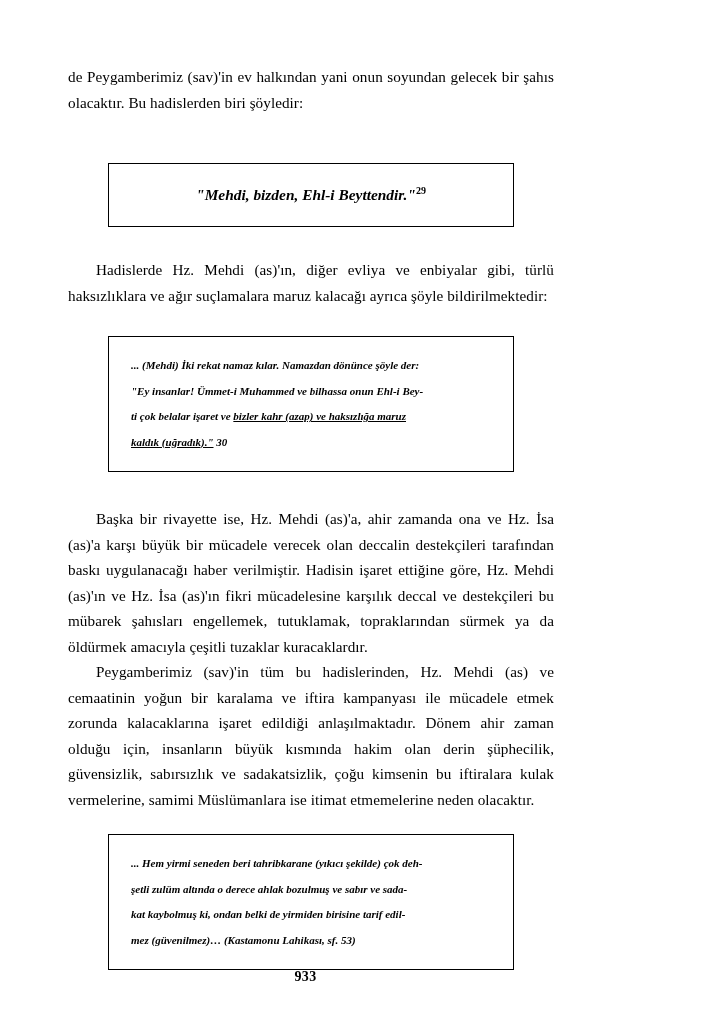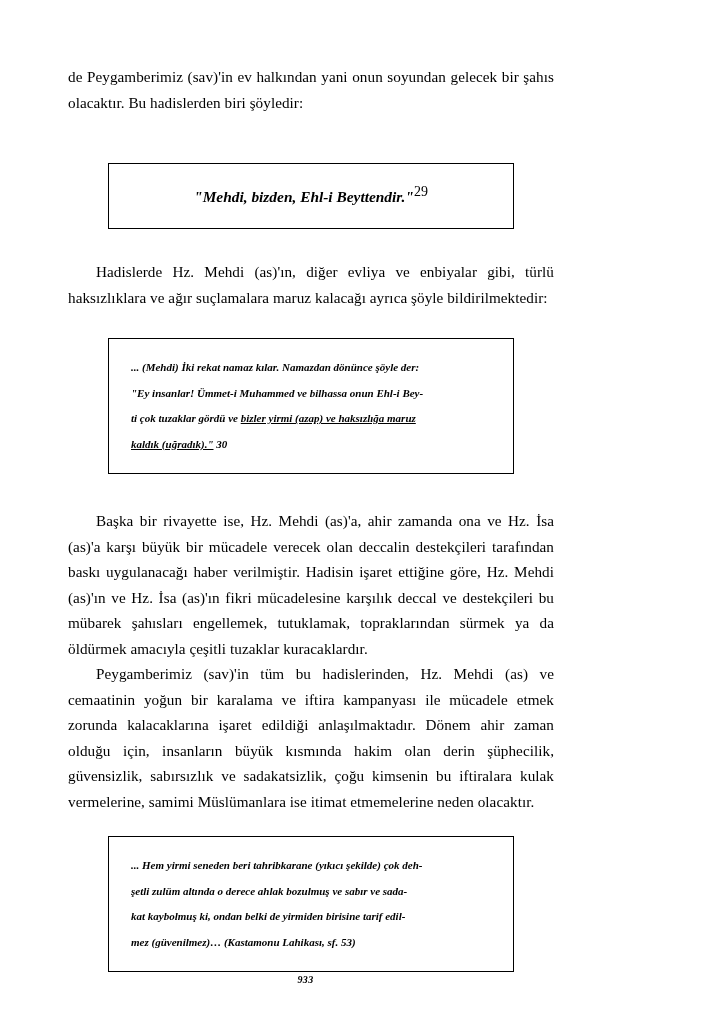--- a/index.html
+++ b/index.html
@@ -45,23 +45,23 @@
     padding: 20px 22px;
   }
   .quote-center-text {
     font-family: "Liberation Serif", serif;
     font-weight: bold;
     font-style: italic;
     font-size: 15.4px;
     line-height: 22px;
   }
   .sup {
-    font-size: 14px;
+    font-size: 10px;
     vertical-align: super;
-    font-weight: normal;
+    font-weight: bold;
     font-style: normal;
   }
   .quote-text {
     font-family: "Liberation Serif", serif;
     font-weight: bold;
     font-style: italic;
     font-size: 11px;
     line-height: 25.5px;
     text-align: left;
     margin: 0;
@@ -74,24 +74,23 @@
   .spacer-30 { height: 30px; }
   .spacer-34 { height: 34px; }
 
   .page-number {
     position: absolute;
     left: 0;
     right: 11px;
     bottom: 42px;
     text-align: center;
     font-family: "Liberation Serif", serif;
-    font-size: 10px;
+    font-size: 14px;
     font-weight: bold;
     letter-spacing: 0.4px;
-    font-style: italic;
   }
 </style>
 </head>
 <body>
 
 <div class="page">
 
   <p class="para gap-after-intro">de Peygamberimiz (sav)'in ev halkından yani onun soyundan gelecek bir şahıs olacaktır. Bu hadislerden biri şöyledir:</p>
 
   <div class="spacer-26"></div>
@@ -102,21 +101,21 @@
 
   <div class="spacer-30"></div>
 
   <p class="para indent">Hadislerde Hz. Mehdi (as)'ın, diğer evliya ve enbiyalar gibi, türlü haksızlıklara ve ağır suçlamalara maruz kalacağı ayrıca şöyle bildirilmektedir:</p>
 
   <div class="spacer-28"></div>
 
   <div class="quote-box">
     <p class="quote-text">... (Mehdi) İki rekat namaz kılar. Namazdan dönünce şöyle der:</p>
     <p class="quote-text">"Ey insanlar! Ümmet-i Muhammed ve bilhassa onun Ehl-i Bey-</p>
-    <p class="quote-text"><span>ti çok tuzaklar gördü ve </span><span class="u">bizler yirmi (azap) ve haksızlığa maruz</span></p>
+    <p class="quote-text"><span>ti çok belalar işaret ve </span><span class="u">bizler kahr (azap) ve haksızlığa maruz</span></p>
     <p class="quote-text"><span class="u">kaldık (uğradık)."</span><span> 30</span></p>
   </div>
 
   <div class="spacer-34"></div>
 
   <p class="para indent">Başka bir rivayette ise, Hz. Mehdi (as)'a, ahir zamanda ona ve Hz. İsa (as)'a karşı büyük bir mücadele verecek olan deccalin destekçileri tarafından baskı uygulanacağı haber verilmiştir. Hadisin işaret ettiğine göre, Hz. Mehdi (as)'ın ve Hz. İsa (as)'ın fikri mücadelesine karşılık deccal ve destekçileri bu mübarek şahısları engellemek, tutuklamak, topraklarından sürmek ya da öldürmek amacıyla çeşitli tuzaklar kuracaklardır.</p>
   <p class="para indent">Peygamberimiz (sav)'in tüm bu hadislerinden, Hz. Mehdi (as) ve cemaatinin yoğun bir karalama ve iftira kampanyası ile mücadele etmek zorunda kalacaklarına işaret edildiği anlaşılmaktadır. Dönem ahir zaman olduğu için, insanların büyük kısmında hakim olan derin şüphecilik, güvensizlik, sabırsızlık ve sadakatsizlik, çoğu kimsenin bu iftiralara kulak vermelerine, samimi Müslümanlara ise itimat etmemelerine neden olacaktır.</p>
 
   <div class="spacer-22"></div>
 

